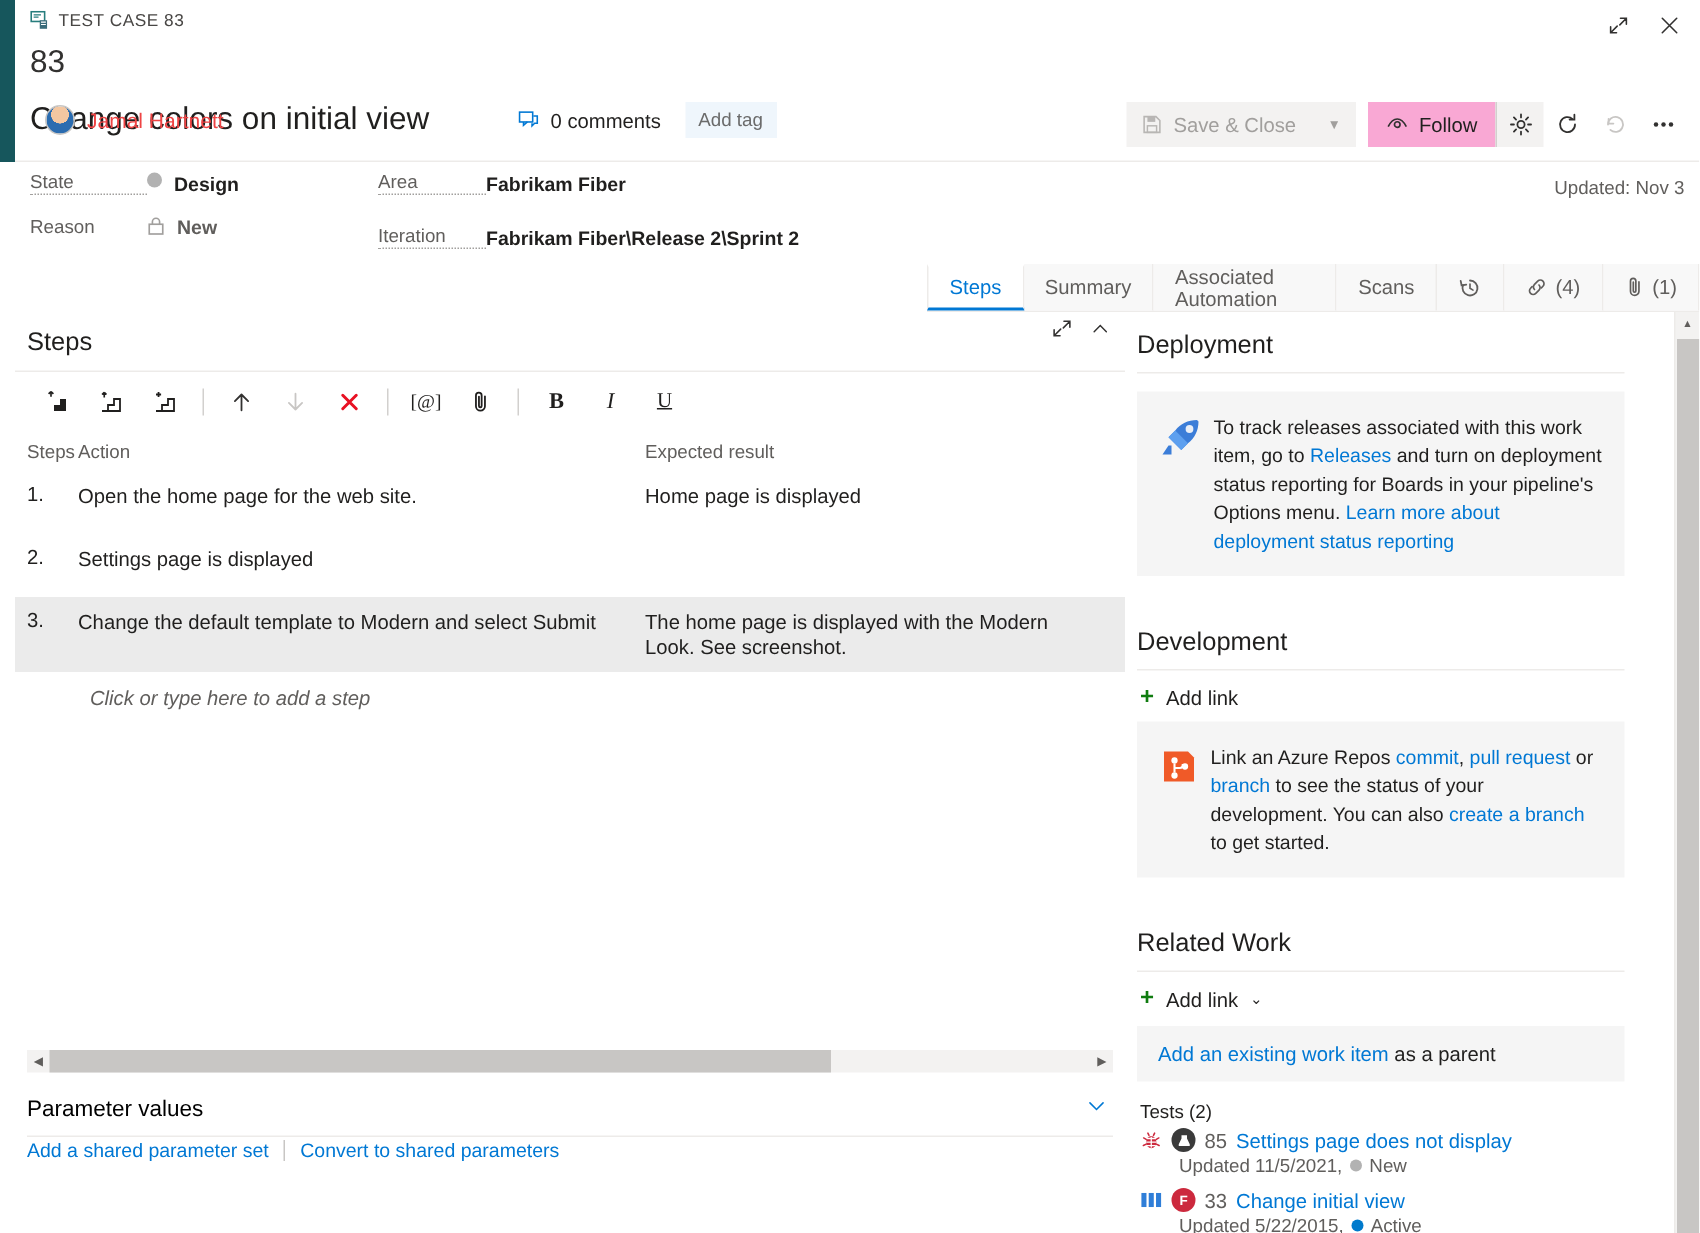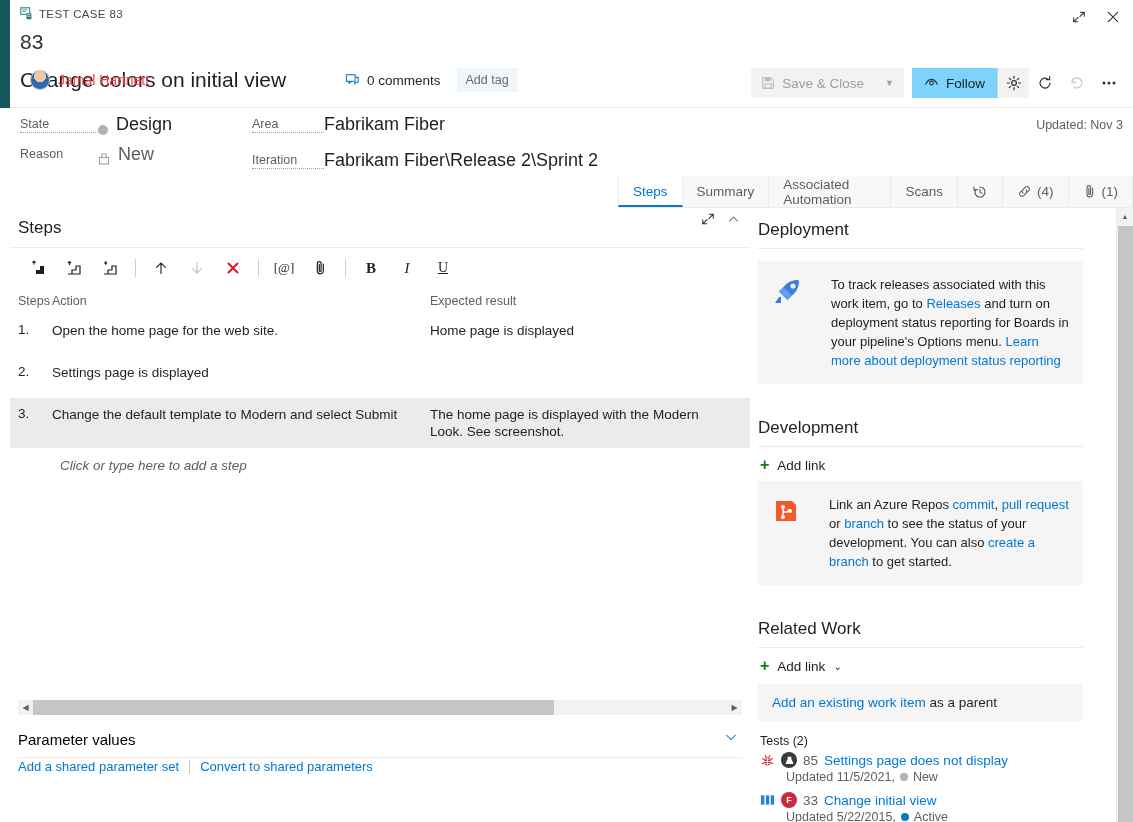--- a/index.html
+++ b/index.html
@@ -104,21 +104,21 @@
     background: #f3f2f1; color: #a19f9d;
     font-size: 13.5px; height: 30px;
     padding: 0 10px;
     cursor: default;
   }
   .btn-save .caret {
     margin-left: 14px; color: #a19f9d; font-size: 9px;
   }
   .btn-follow {
     display: flex; align-items: center; gap: 7px;
-    background: #7dd3fc; color: #201f1e;
+    background: #f9a8d4; color: #201f1e;
     font-size: 13.5px; height: 30px; padding: 0 12px;
     margin-left: 8px; cursor: pointer;
   }
   .btn-gear {
     background: #f3f2f1; height: 30px; width: 32px;
     display: flex; align-items: center; justify-content: center;
     border-left: 1px solid #d2d0ce;
     cursor: pointer;
   }
   .icon-btn {
@@ -134,22 +134,22 @@
     height: 64px; background: #fff;
   }
   .fld { position: absolute; display: flex; align-items: center; }
   .fld-label {
     font-size: 12.5px; color: #605e5c;
     border-bottom: 1px dotted #a19f9d;
     padding-bottom: 1px;
   }
   .fld-label.plain { border-bottom: none; }
   .fld-val {
-    font-size: 18px; color: #201f1e;
-    display: flex; align-items: flex-end; gap: 8px;
+    font-size: 13px; color: #201f1e;
+    display: flex; align-items: flex-start; gap: 8px; font-weight: bold;
   }
   .fld-val.muted { color: #605e5c; }
   .state-dot {
     width: 10px; height: 10px; border-radius: 50%;
     background: #b2b2b2; display: inline-block; flex: none;
   }
   .updated-note {
     position: absolute; right: 10px; top: 10px;
     font-size: 12.5px; color: #605e5c;
   }
@@ -292,21 +292,21 @@
   .rp-section-title {
     font-size: 17px; color: #201f1e;
     padding: 12px 0 8px 0;
     border-bottom: 1px solid #edebe9;
     margin-right: 32px;
   }
   .info-card {
     background: #f5f5f5;
     margin: 12px 32px 0 0;
     padding: 14px 14px 14px 12px;
-    display: flex; gap: 27px; align-items: flex-start;
+    display: flex; gap: 5px; align-items: flex-start;
   }
   .info-card .txt {
     font-size: 13px; line-height: 19px; color: #201f1e;
   }
   .info-card a { color: #0078d4; text-decoration: none; cursor: pointer; }
 
   .add-link-row {
     display: flex; align-items: center; gap: 8px;
     padding: 10px 0 8px 2px;
     font-size: 13.5px; color: #201f1e; cursor: pointer;

